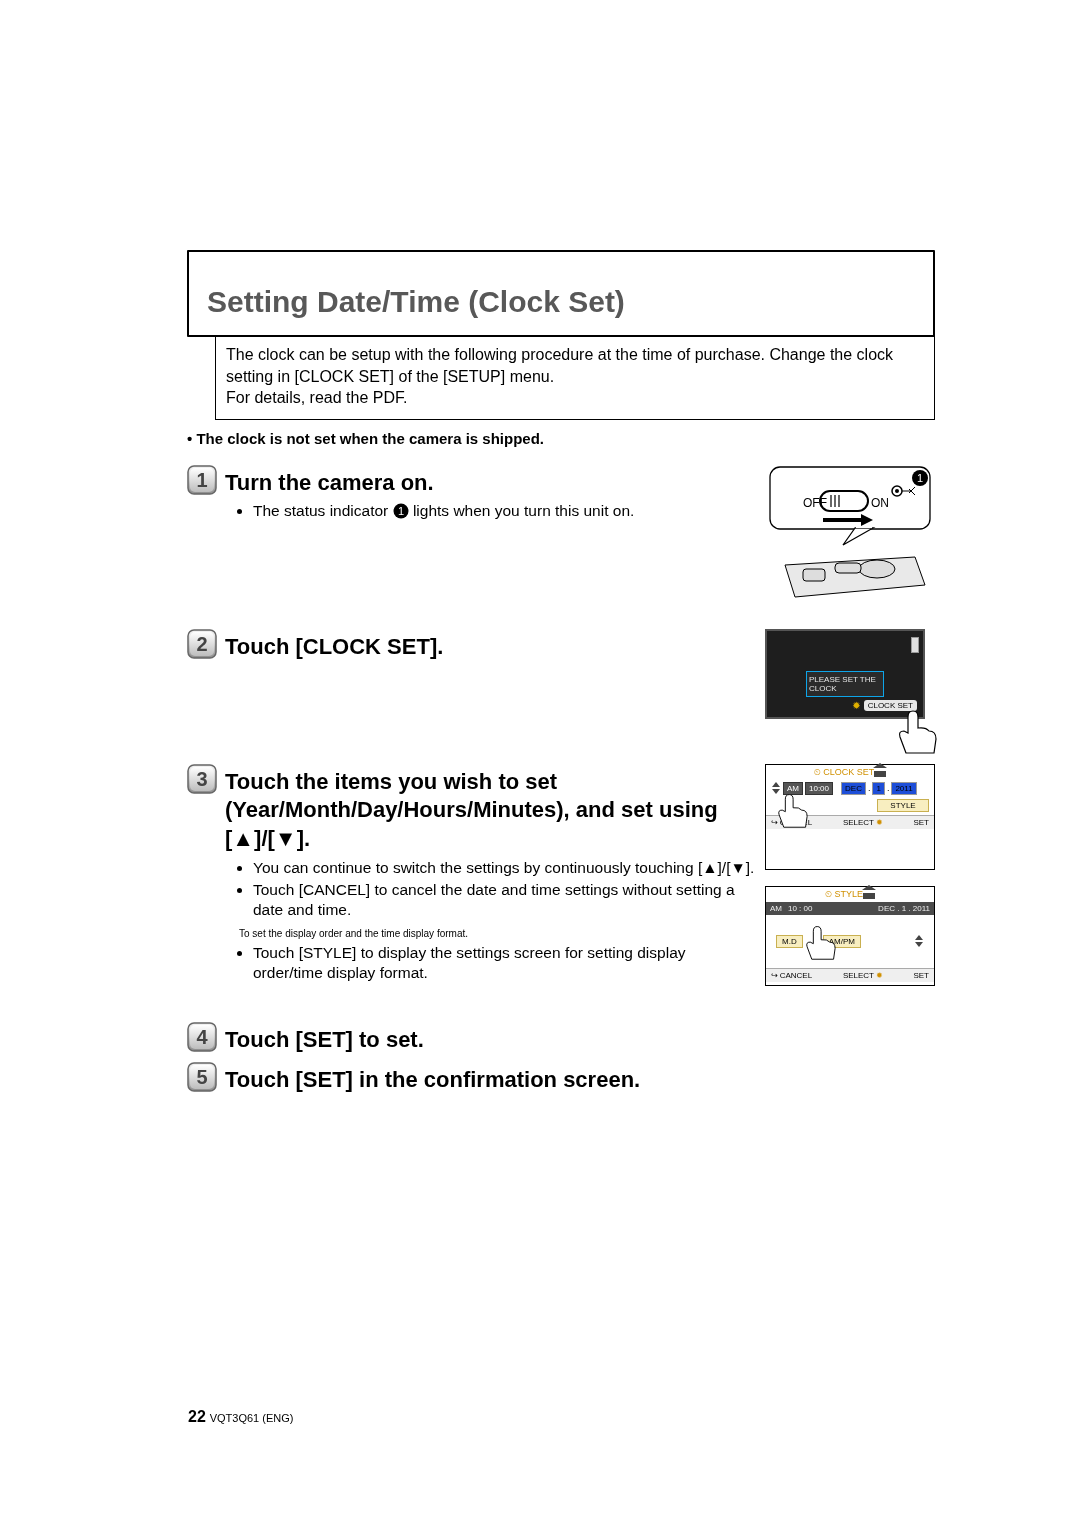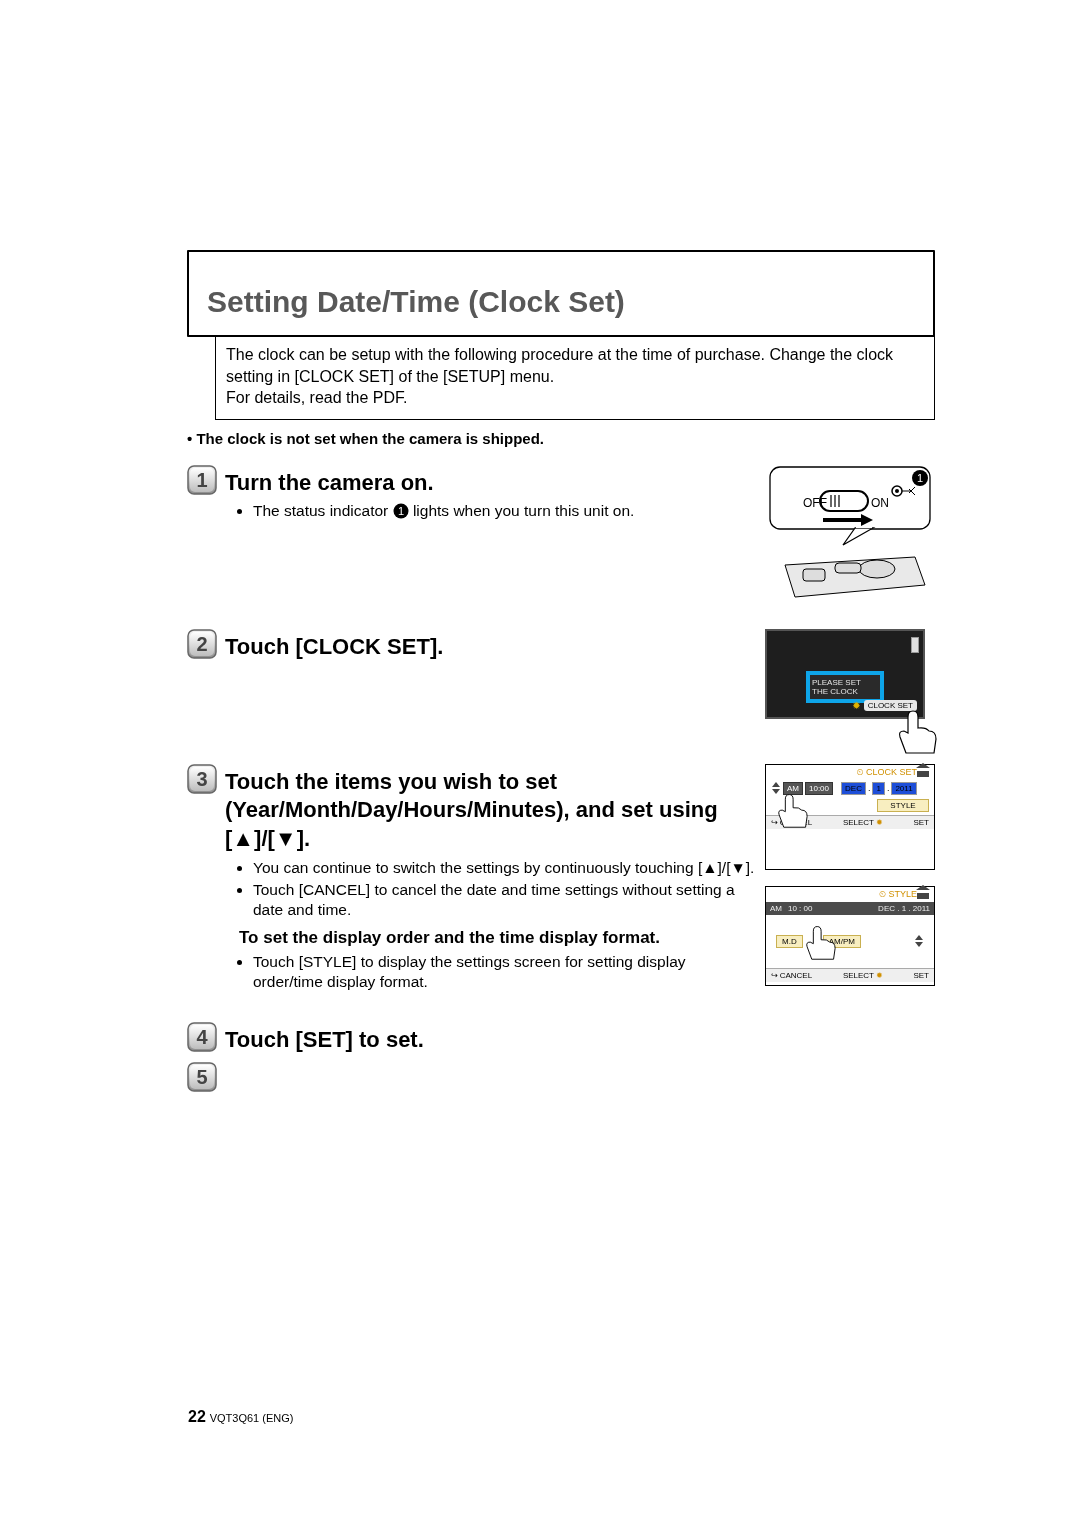--- a/index.html
+++ b/index.html
@@ -93,22 +93,22 @@
   .step-body ul {
     margin: 4px 0 0 0;
     padding-left: 14px;
   }
   .step-body li {
     list-style: disc;
     margin-bottom: 2px;
     line-height: 1.3;
   }
   .sub-bold {
-    font-weight: bold;
-    font-size: 17px;
+    font-weight: normal;
+    font-size: 10px;
     margin-top: 8px;
   }
 
   .footer {
     position: absolute;
     left: 188px;
     bottom: 100px;
     font-size: 14px;
   }
   .footer b { font-size: 16px; }
@@ -143,21 +143,21 @@
     right: 4px; top: 6px;
     width: 6px; height: 14px;
     background: #e0e0e0;
     border: 1px solid #999;
   }
   .lcd .msg {
     position: absolute;
     left: 50%; top: 40px;
     transform: translateX(-50%);
     background: #2a2a2a;
-    border: 4px solid #0ea5e9;
+    border: 1px solid #0ea5e9;
     color: #e5e5e5;
     font-size: 8px;
     padding: 3px 2px;
   }
   .lcd .clockset-pill {
     position: absolute;
     right: 6px; bottom: 6px;
     display: flex;
     align-items: center;
     gap: 3px;
@@ -187,21 +187,21 @@
     border: 1.5px solid #000;
     background: #fff;
     font-size: 9px;
     position: relative;
     box-sizing: border-box;
     margin-bottom: 16px;
   }
   .panel-head {
     display: flex;
     align-items: center;
-    justify-content: flex-end;
+    justify-content: center;
     padding: 2px 5px;
   }
   .panel-head .t {
     color: #d09000;
     font-size: 9px;
   }
   .home-ic {
     width: 12px; height: 10px;
     display: inline-block;
     position: relative;
@@ -520,19 +520,20 @@
     </svg>
     <div class="step-title">Touch [SET] to set.</div>
   </div>
 
   <div class="step-head" style="margin-top:8px">
     <svg class="step-num" viewBox="0 0 30 30">
       <rect x="1" y="1" width="28" height="28" rx="6" class="badge-outer"></rect>
       <rect x="3" y="3" width="24" height="24" rx="5" fill="url(#gradBadgeInner)"></rect>
       <text x="15" y="22" text-anchor="middle" font-family="Arial" font-weight="bold" font-size="20" fill="#444">5</text>
     </svg>
+    <div class="step-title">Touch [SET] in the confirmation screen.</div>
   </div>
 
   <div class="footer">
     <b>22</b>
     <span style="font-size:11px">VQT3Q61 (ENG)</span>
   </div>
 </div>
 
 </body></html>

